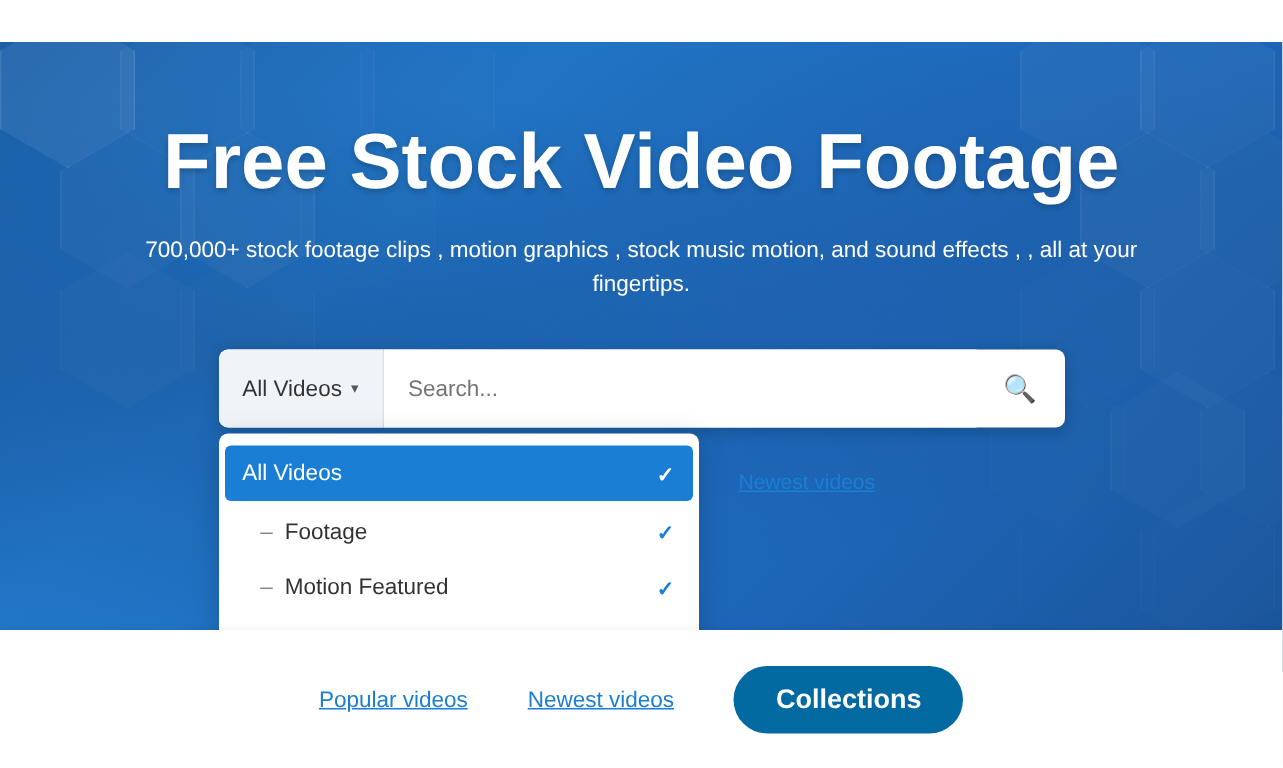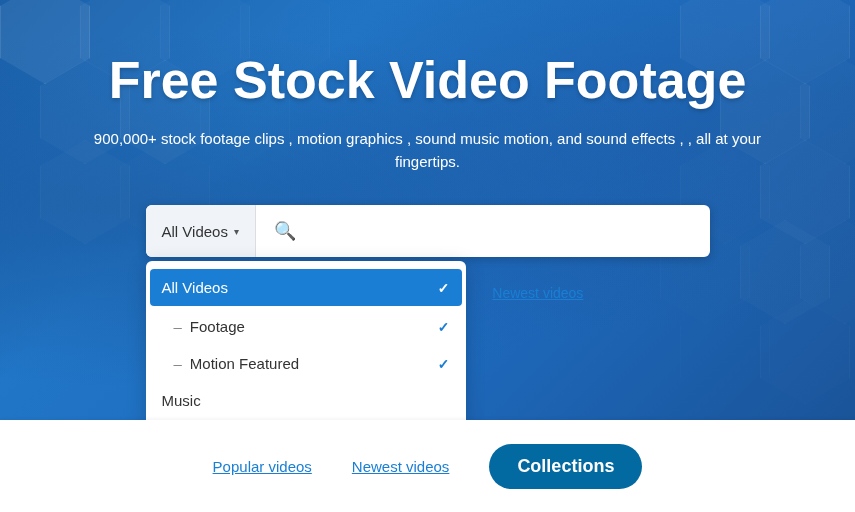--- a/index.html
+++ b/index.html
@@ -15,20 +15,21 @@
     
     .hero {
       width: 100%;
       height: 420px;
       background: linear-gradient(135deg, #1a5fa8 0%, #2176c7 30%, #1e6bbf 60%, #1a5499 100%);
       position: relative;
       display: flex;
       flex-direction: column;
       align-items: center;
       padding-top: 50px;
+      margin-top: 28px;
     }
 
     .hero::before {
       content: '';
       position: absolute;
       inset: 0;
       background-image:
         radial-gradient(ellipse at 20% 50%, rgba(26, 84, 153, 0.6) 0%, transparent 60%),
         radial-gradient(ellipse at 80% 30%, rgba(30, 90, 160, 0.5) 0%, transparent 50%);
       z-index: 0;
@@ -267,35 +268,36 @@
     <div class="hex-tile" style="top:300px;left:760px;opacity:0.2"></div>
     <div class="hex-tile" style="top:140px;left:680px;opacity:0.2"></div>
     <div class="hex-tile" style="top:220px;left:660px;opacity:0.15"></div>
     <div class="hex-tile" style="top:300px;left:680px;opacity:0.1"></div>
   </div>
 
   <div class="hero-content">
     <h1 class="hero-title">Free Stock Video Footage</h1>
 
     <p class="hero-subtitle">
-      <span>900,000+</span>
+      <span>700,000+</span>
       <a> stock footage clips ,</a>
       <a> motion graphics ,</a>
-      <a> sound music</a>
+      <a> stock music</a>
       <span>motion, and</span>
       <a> sound effects ,</a>
       <span>, all at your fingertips.</span>
     </p>
 
     <div class="search-bar-wrapper">
       <div class="search-bar">
         <div class="dropdown-trigger">
           <span>All Videos</span>
           <span class="chevron">▾</span>
         </div>
+        <input class="search-input" type="text" placeholder="Search..." style="">
         <button class="search-btn">
           <span>🔍</span>
         </button>
       </div>
 
       <div class="dropdown-menu">
         <div class="dropdown-item active">
           <span>All Videos</span>
           <span class="check">✓</span>
         </div>

